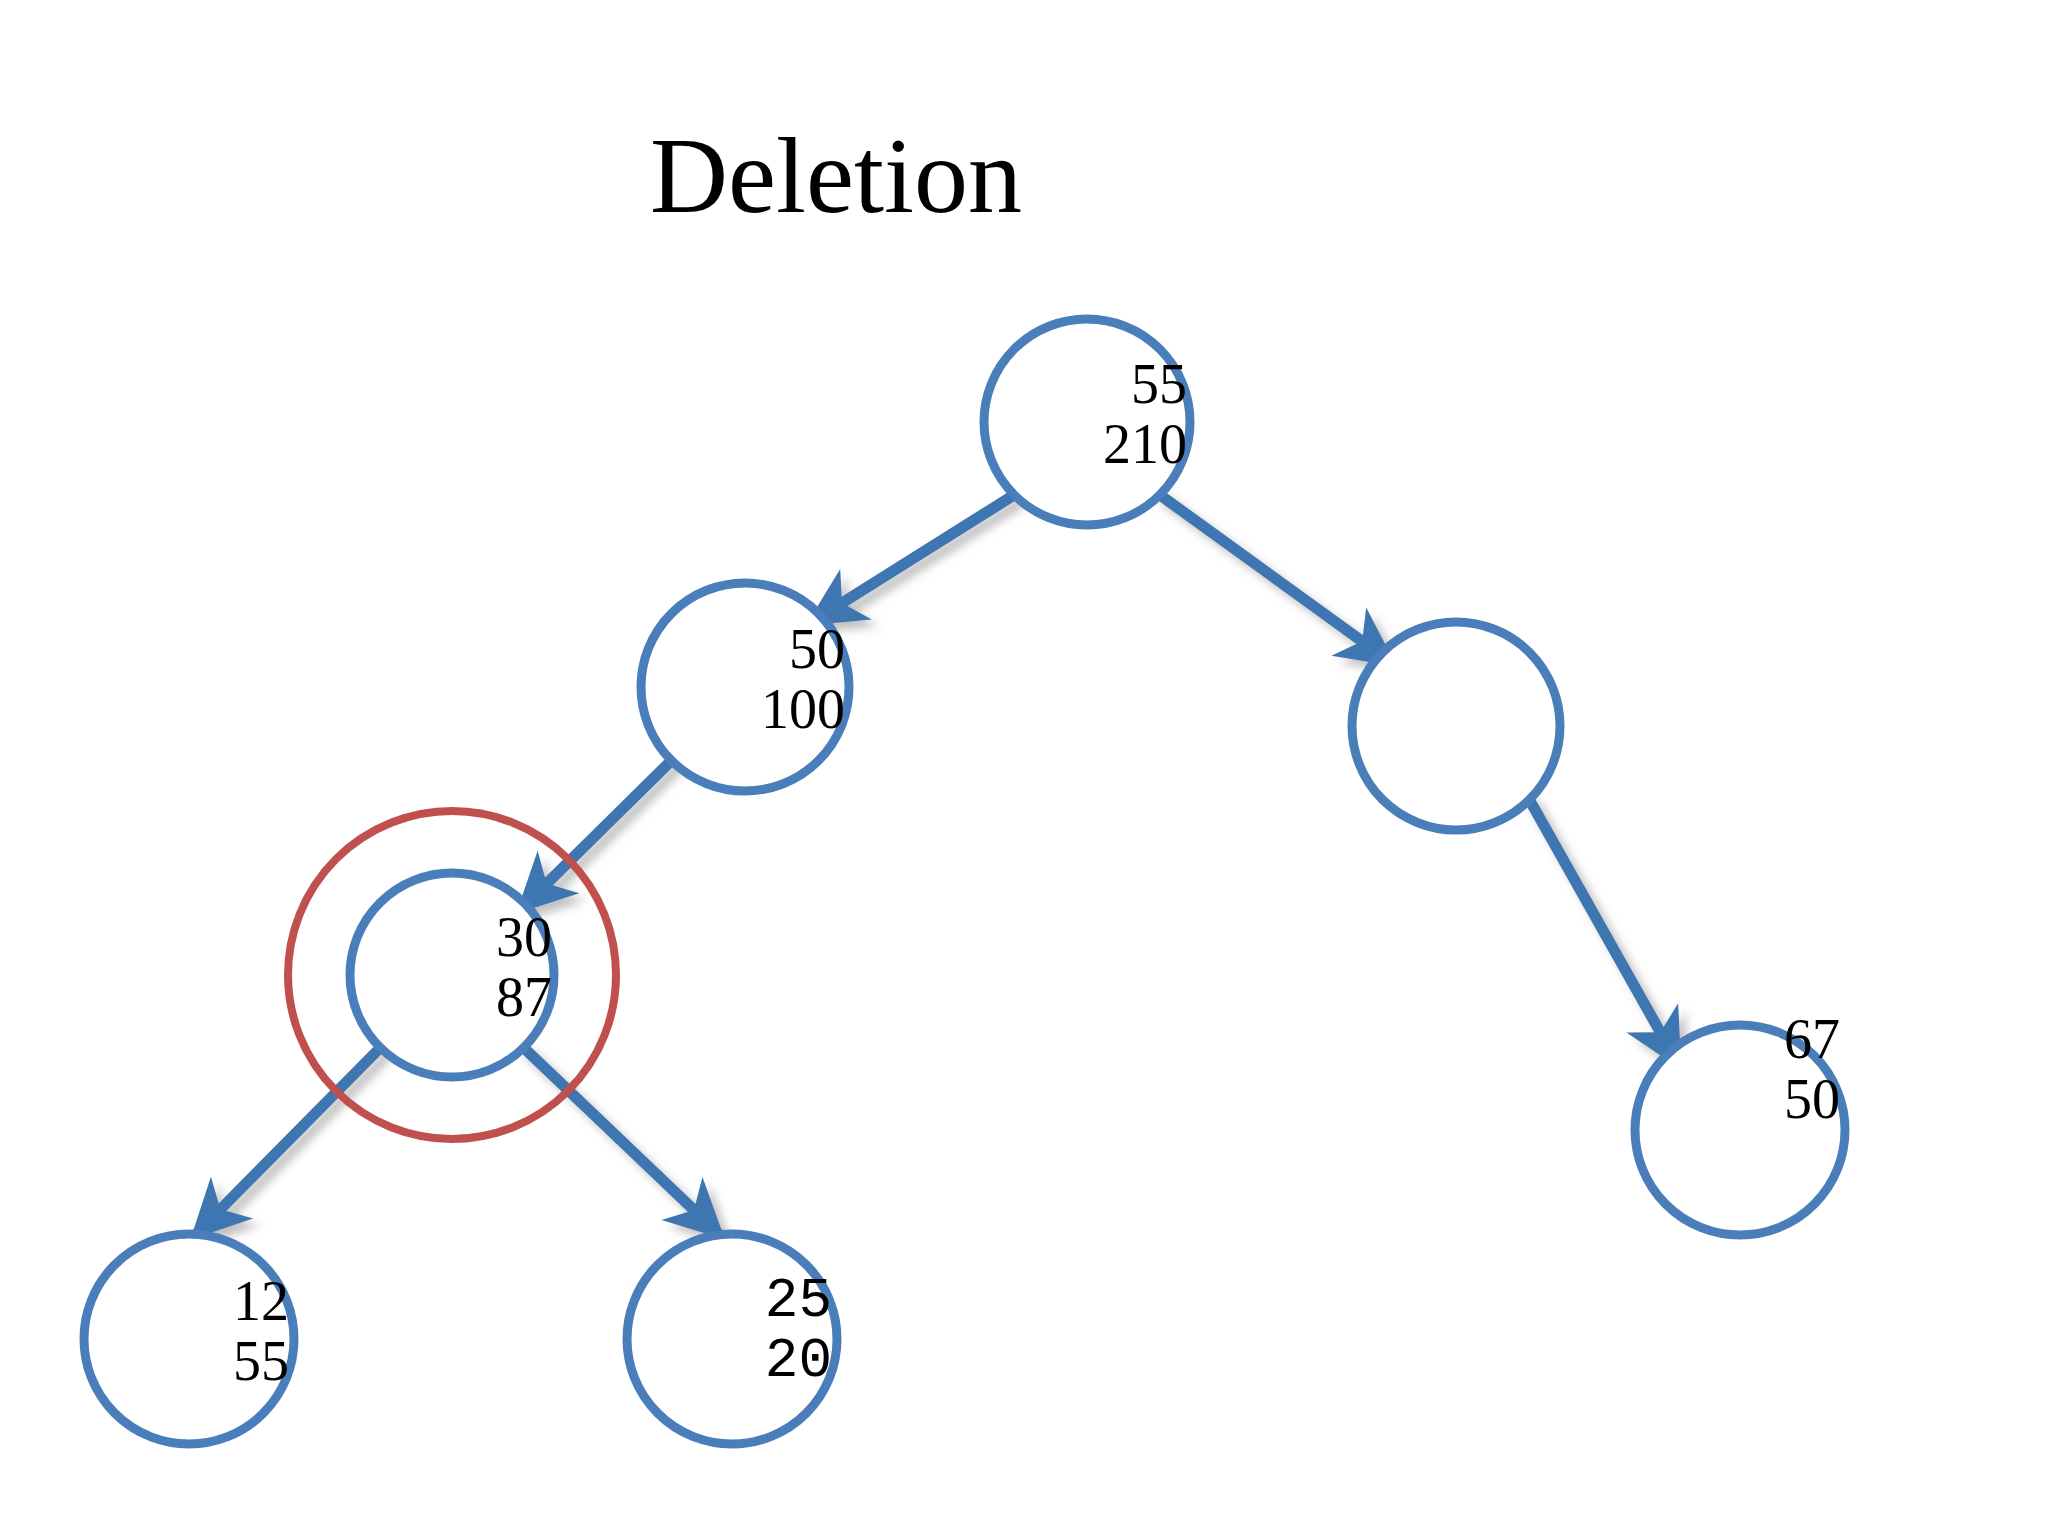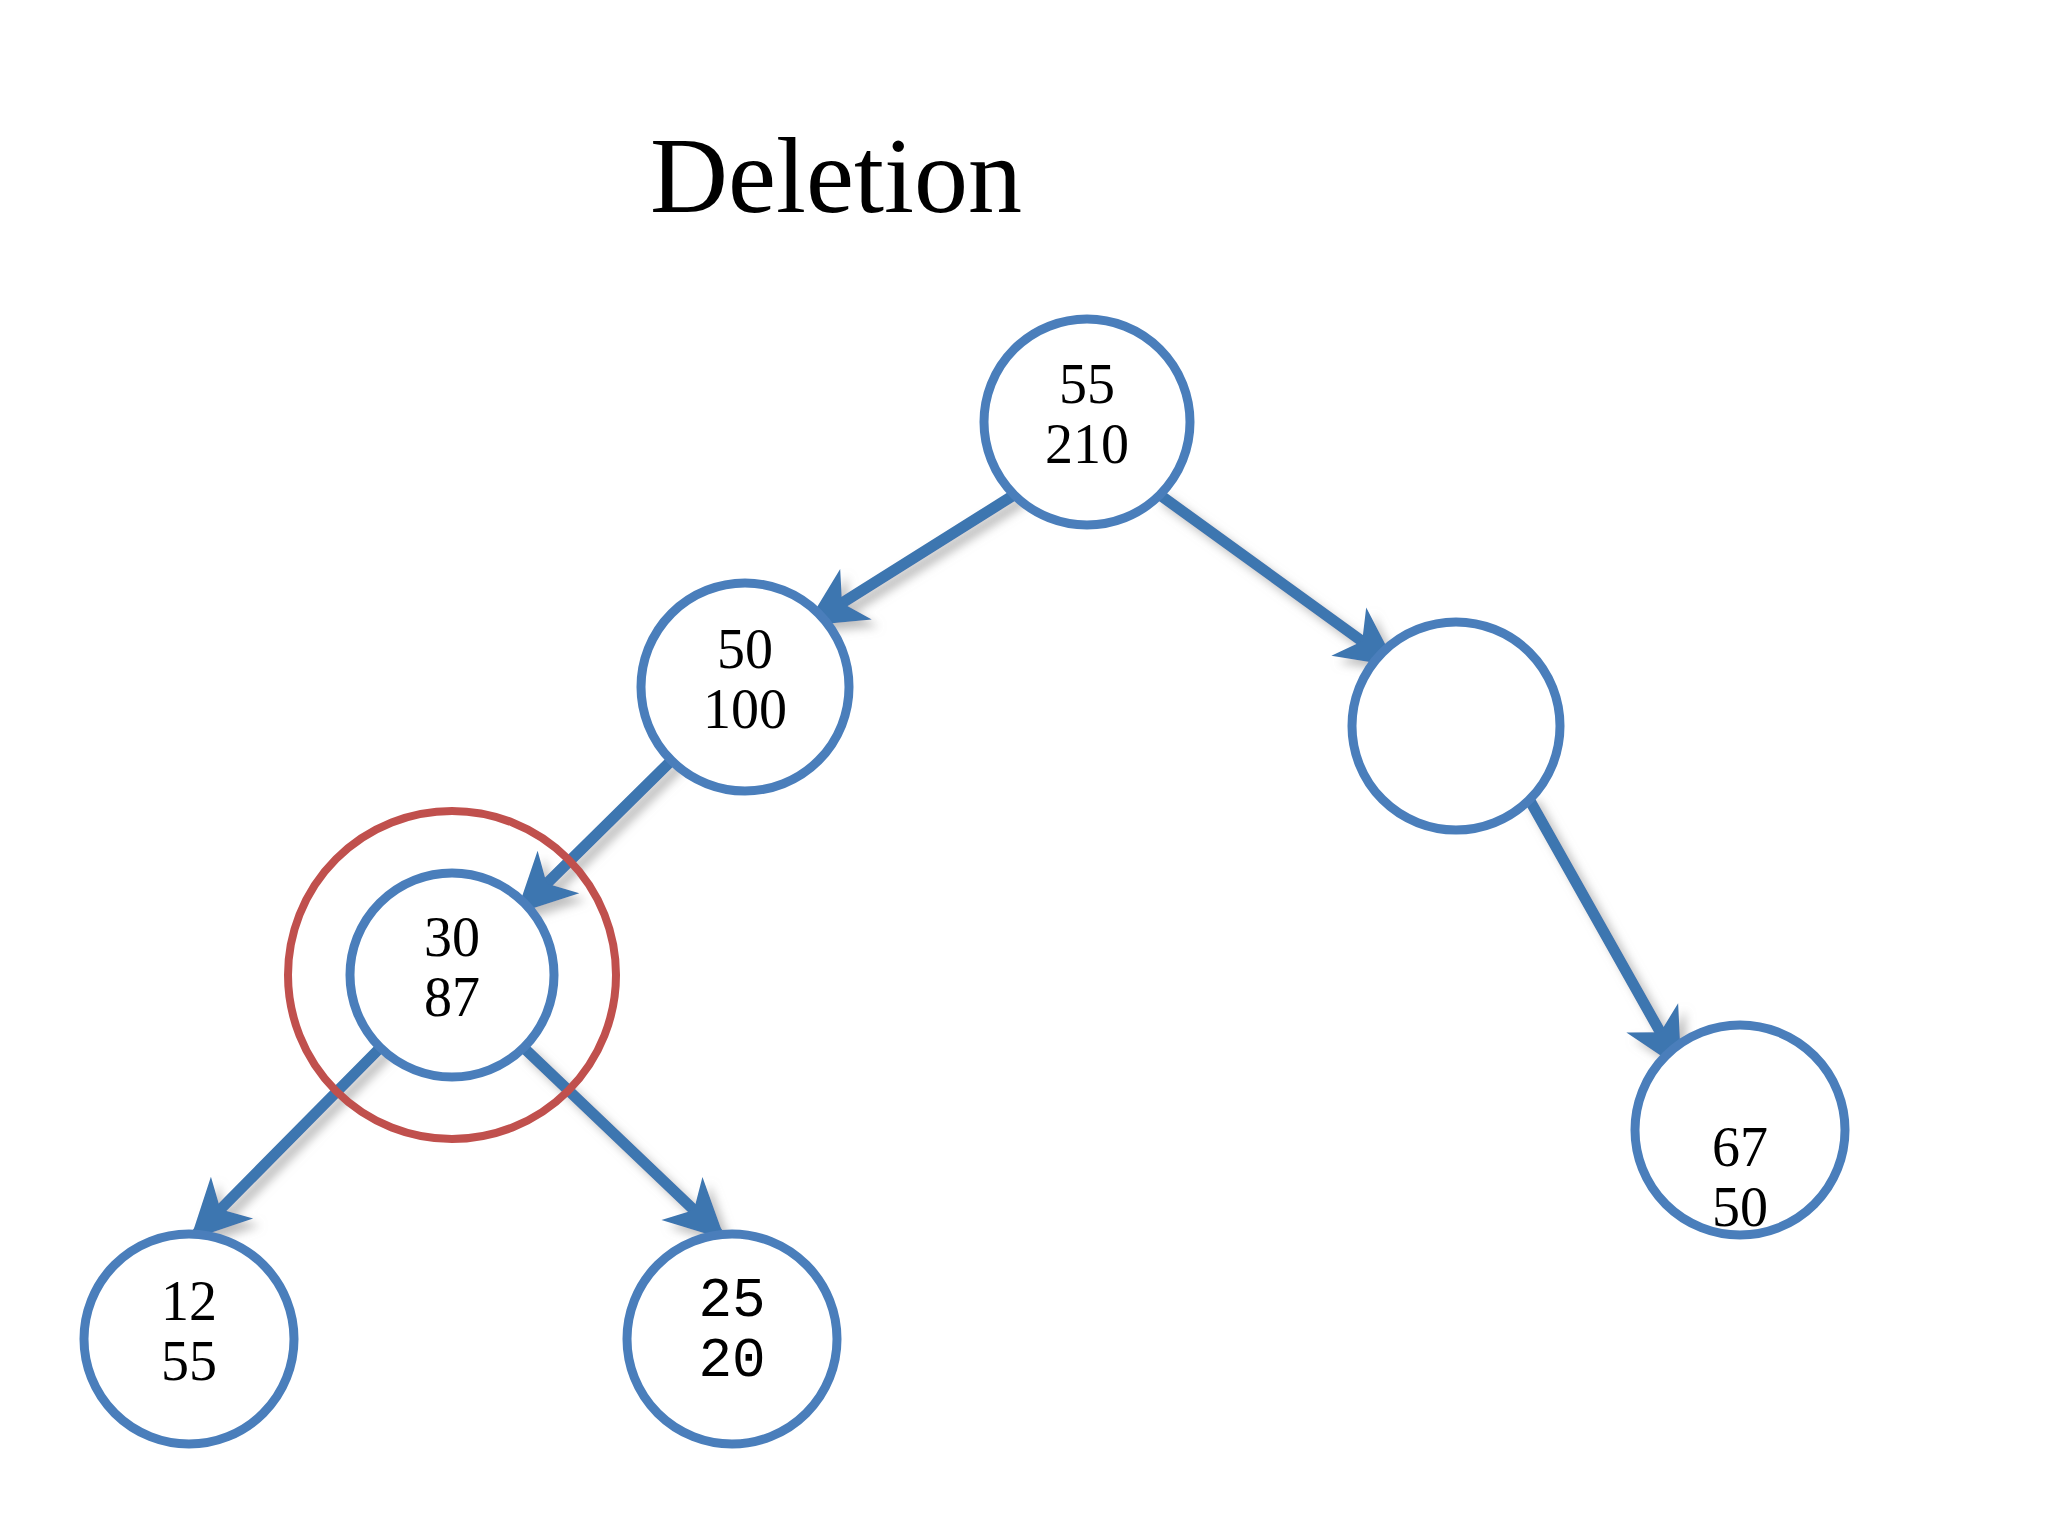--- a/index.html
+++ b/index.html
@@ -30,21 +30,21 @@
   }
   #tree-svg {
     position: absolute;
     left: 0;
     top: 0;
     width: 2048px;
     height: 1536px;
   }
   .node-label {
     position: absolute;
-    text-align: center;
+    text-align: right;
     font-family: "Liberation Serif", "DejaVu Serif", serif;
     font-size: 56px;
     line-height: 1.07;
     color: #000000;
     pointer-events: none;
     white-space: nowrap;
   }
   .node-label .key { display: block; }
   .node-label .val { display: block; }
 </style>
@@ -96,21 +96,21 @@
     <span class="key">50</span>
     <span class="val">100</span>
   </div>
 
 
   <div class="node-label" style="left:352px; top:908px; width:200px;">
     <span class="key">30</span>
     <span class="val">87</span>
   </div>
 
-  <div class="node-label" style="left:1640px; top:1118px; width:200px;">
+  <div class="node-label" style="left:1640px; top:1010px; width:200px;">
     <span class="key">67</span>
     <span class="val">50</span>
   </div>
 
   <div class="node-label" style="left:89px; top:1272px; width:200px;">
     <span class="key">12</span>
     <span class="val">55</span>
   </div>
 
   <div class="node-label" style="left:632px; top:1272px; width:200px;font-family:Liberation Mono, monospace;">

